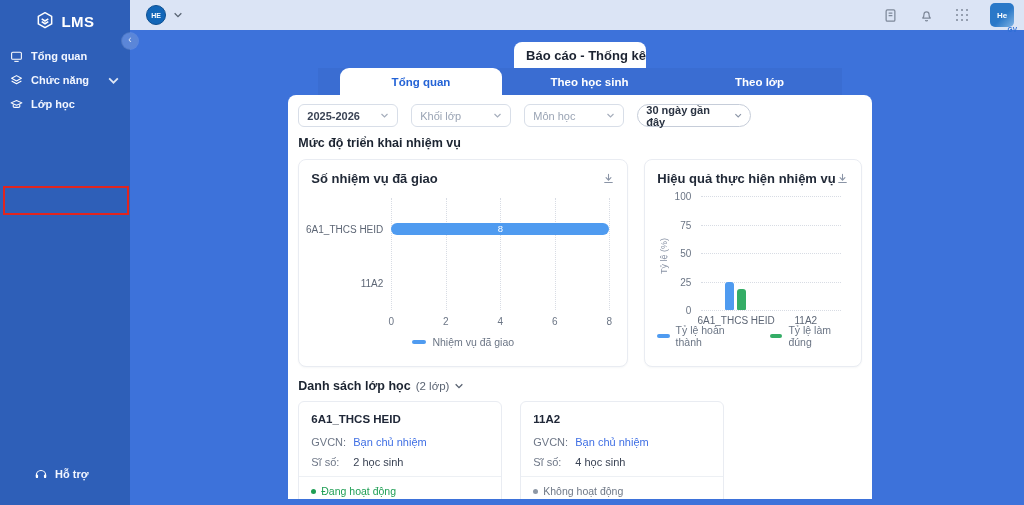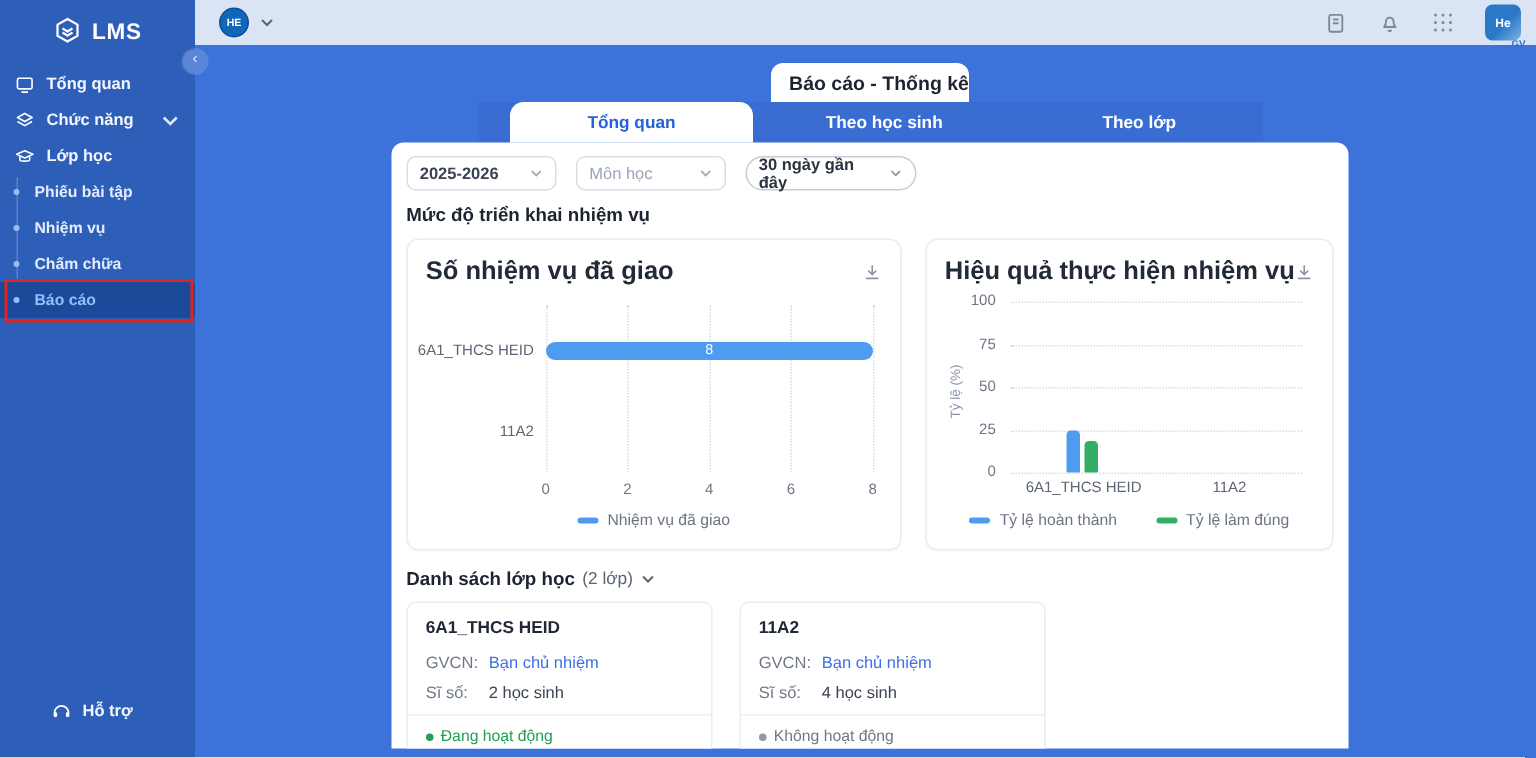--- a/index.html
+++ b/index.html
@@ -83,21 +83,21 @@
 
   .sec-title { font-size:12.5px; font-weight:bold; color:#1c2431; margin:2px 0 9px; }
 
   
   .charts { display:flex; gap:16px; height:208px; }
   .card { border:1px solid #e9ecf2; border-radius:8px; padding:11px 12px; background:#fff;
     position:relative; box-shadow:0 1px 2px rgba(20,40,80,.04); }
   .card.left { width:330px; flex:0 0 330px; }
   .card.right { flex:1; min-width:0; }
   .card-head { display:flex; justify-content:space-between; align-items:center; }
-  .card-title { font-size:17px; font-weight:bold; color:#222a38; }
+  .card-title { font-size:13px; font-weight:bold; color:#222a38; }
   .dl-icon svg { width:13px; height:13px; display:block; cursor:pointer; }
 
   
   .hwrap { position:relative; height:158px; margin-top:6px; }
   .hplot { position:absolute; left:80px; right:6px; top:6px; height:112px; }
   .vg { position:absolute; top:0; bottom:0; border-left:1px dotted #d8dce4; }
   .hcat { position:absolute; right:calc(100% + 8px); transform:translateY(-50%);
     font-size:10px; color:#5d6675; white-space:nowrap; }
   .hbar { position:absolute; left:0; height:12px; border-radius:6px; color:#fff;
     font-size:9.5px; line-height:12px; text-align:center; }
@@ -171,34 +171,20 @@
             <path d="M2 4l4 4 4-4"></path>
           </svg>
       </div>
       <div class="nav-item">
         <svg viewBox="0 0 24 24" fill="none" stroke="#fff" stroke-width="2" stroke-linejoin="round">
             <path d="M2 9l10-4.5L22 9l-10 4.5z"></path>
             <path d="M6 11.5V16c0 1.8 12 1.8 12 0v-4.5"></path>
           </svg>
         <span>Lớp học</span>
       </div>
-      <div class="subnav">
-        <div class="sub-item">
-          <span>Phiếu bài tập</span>
-        </div>
-        <div class="sub-item">
-          <span>Nhiệm vụ</span>
-        </div>
-        <div class="sub-item">
-          <span>Chấm chữa</span>
-        </div>
-        <div class="sub-item active">
-          <span>Báo cáo</span>
-        </div>
-      </div>
     </div>
     <div class="annotation-box"></div>
     <div class="collapse-btn">‹</div>
     <div class="support">
       <svg viewBox="0 0 24 24" fill="none" stroke="#fff" stroke-width="2" stroke-linecap="round">
           <path d="M4 14a8 8 0 0116 0"></path>
           <rect x="3" y="13" width="4" height="6" rx="2" fill="#fff" stroke="none"></rect>
           <rect x="17" y="13" width="4" height="6" rx="2" fill="#fff" stroke="none"></rect>
         </svg>
       <span>Hỗ trợ</span>
@@ -250,20 +236,26 @@
           <div class="tab t0">Tổng quan</div>
           <div class="tab t2">Theo học sinh</div>
           <div class="tab t1">Theo lớp</div>
         </div>
 
         <div class="panel-body">
 
           <div class="filters">
             <div class="select sel-year">
               <span class="sval">2025-2026</span>
+              <svg class="schev" width="9" height="9" viewBox="0 0 12 12" fill="none" stroke="#a6aebc" stroke-width="1.6">
+                  <path d="M2 4l4 4 4-4"></path>
+                </svg>
+            </div>
+            <div class="select sel-grade">
+              <span class="sph">Khối lớp</span>
               <svg class="schev" width="9" height="9" viewBox="0 0 12 12" fill="none" stroke="#a6aebc" stroke-width="1.6">
                   <path d="M2 4l4 4 4-4"></path>
                 </svg>
             </div>
             <div class="select sel-subject">
               <span class="sph">Môn học</span>
               <svg class="schev" width="9" height="9" viewBox="0 0 12 12" fill="none" stroke="#a6aebc" stroke-width="1.6">
                   <path d="M2 4l4 4 4-4"></path>
                 </svg>
             </div>

